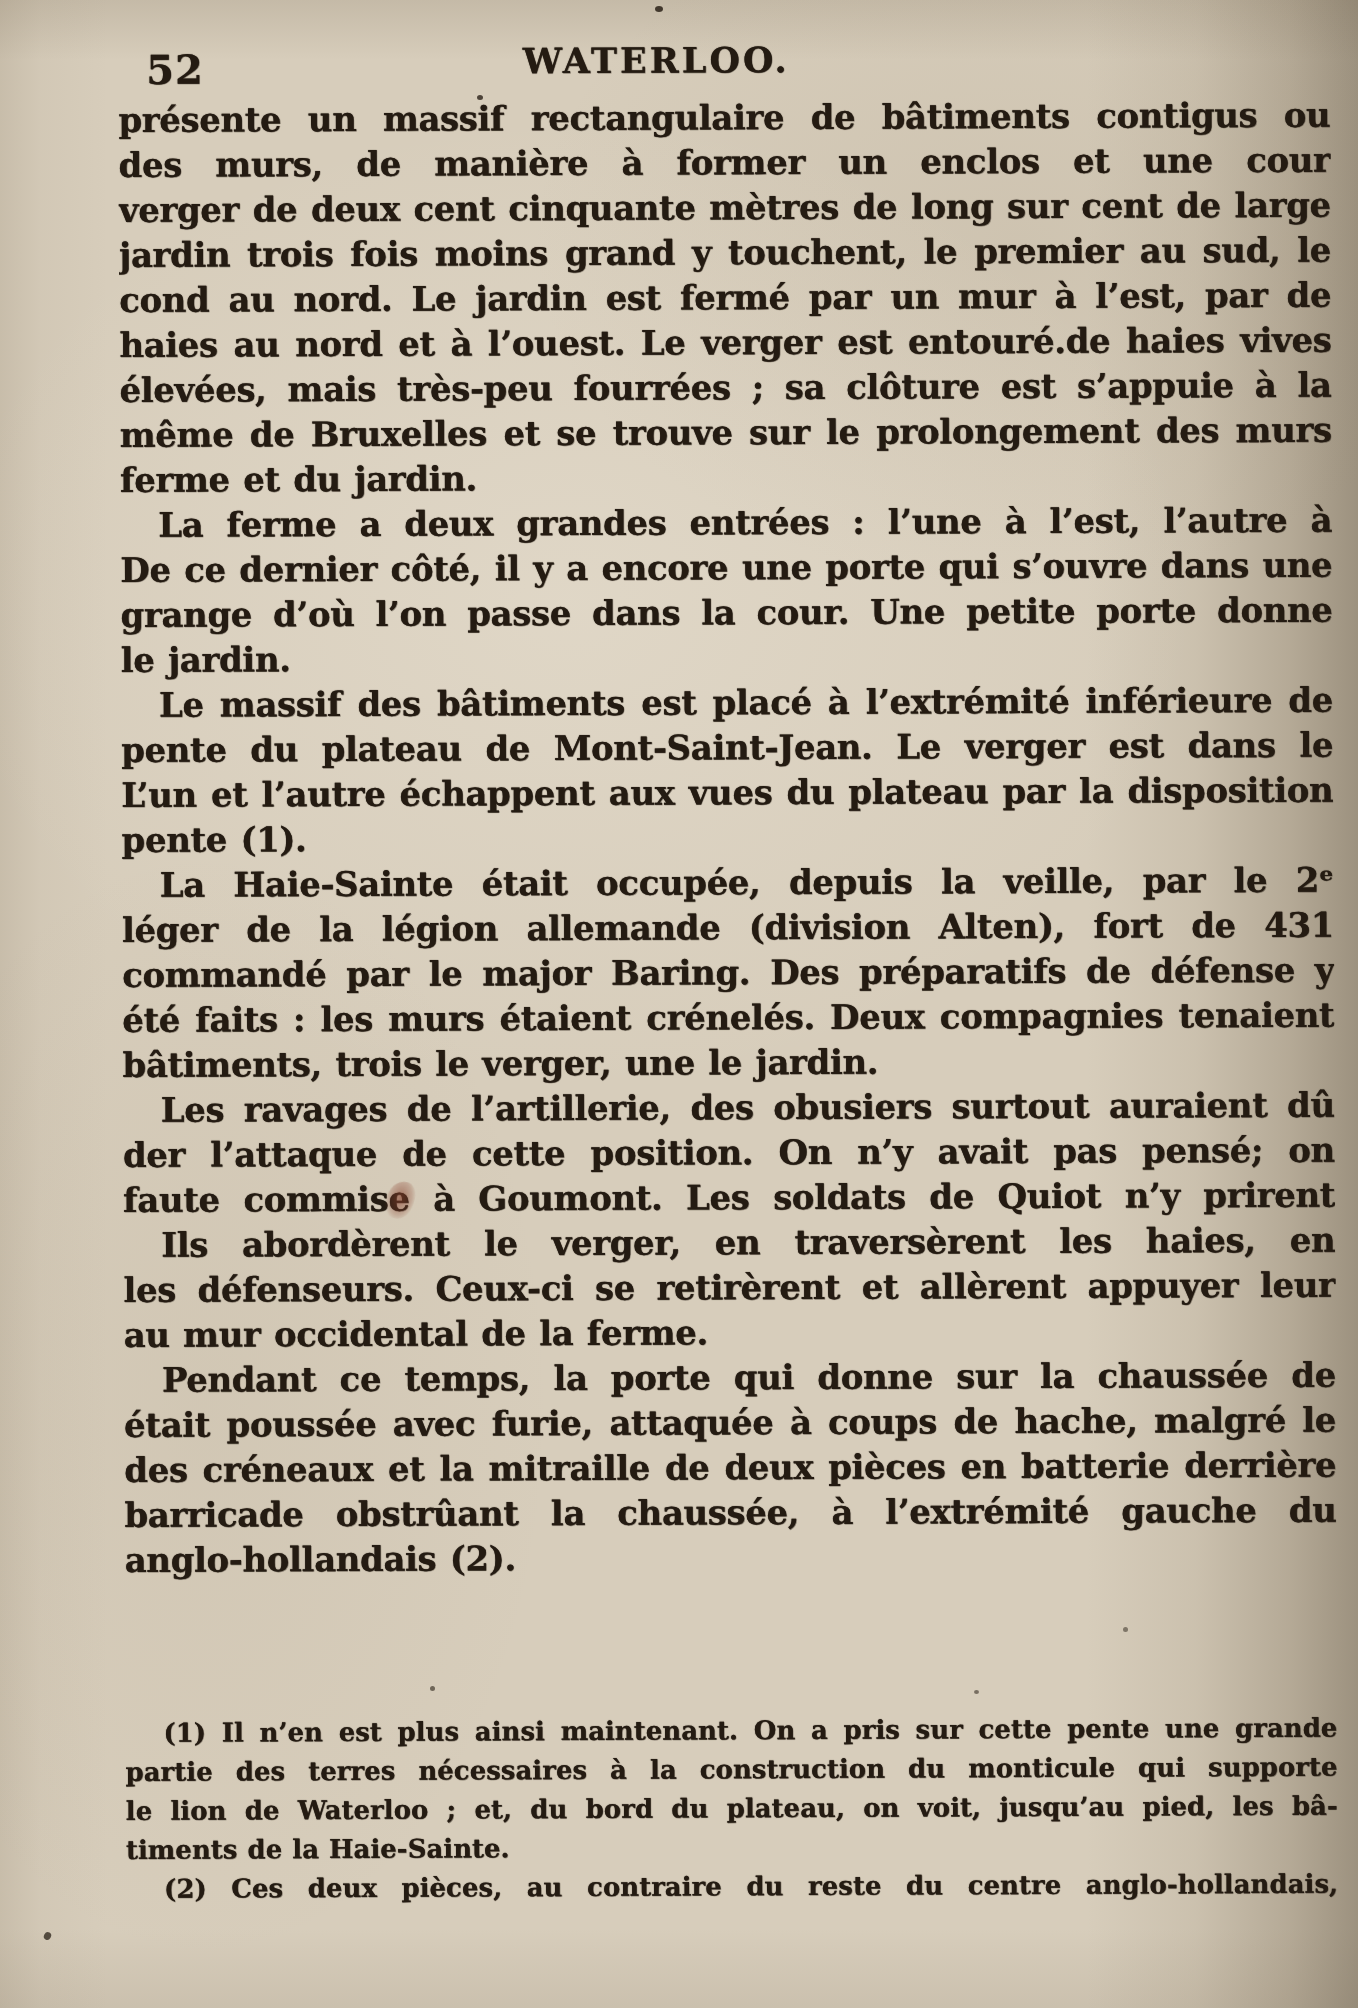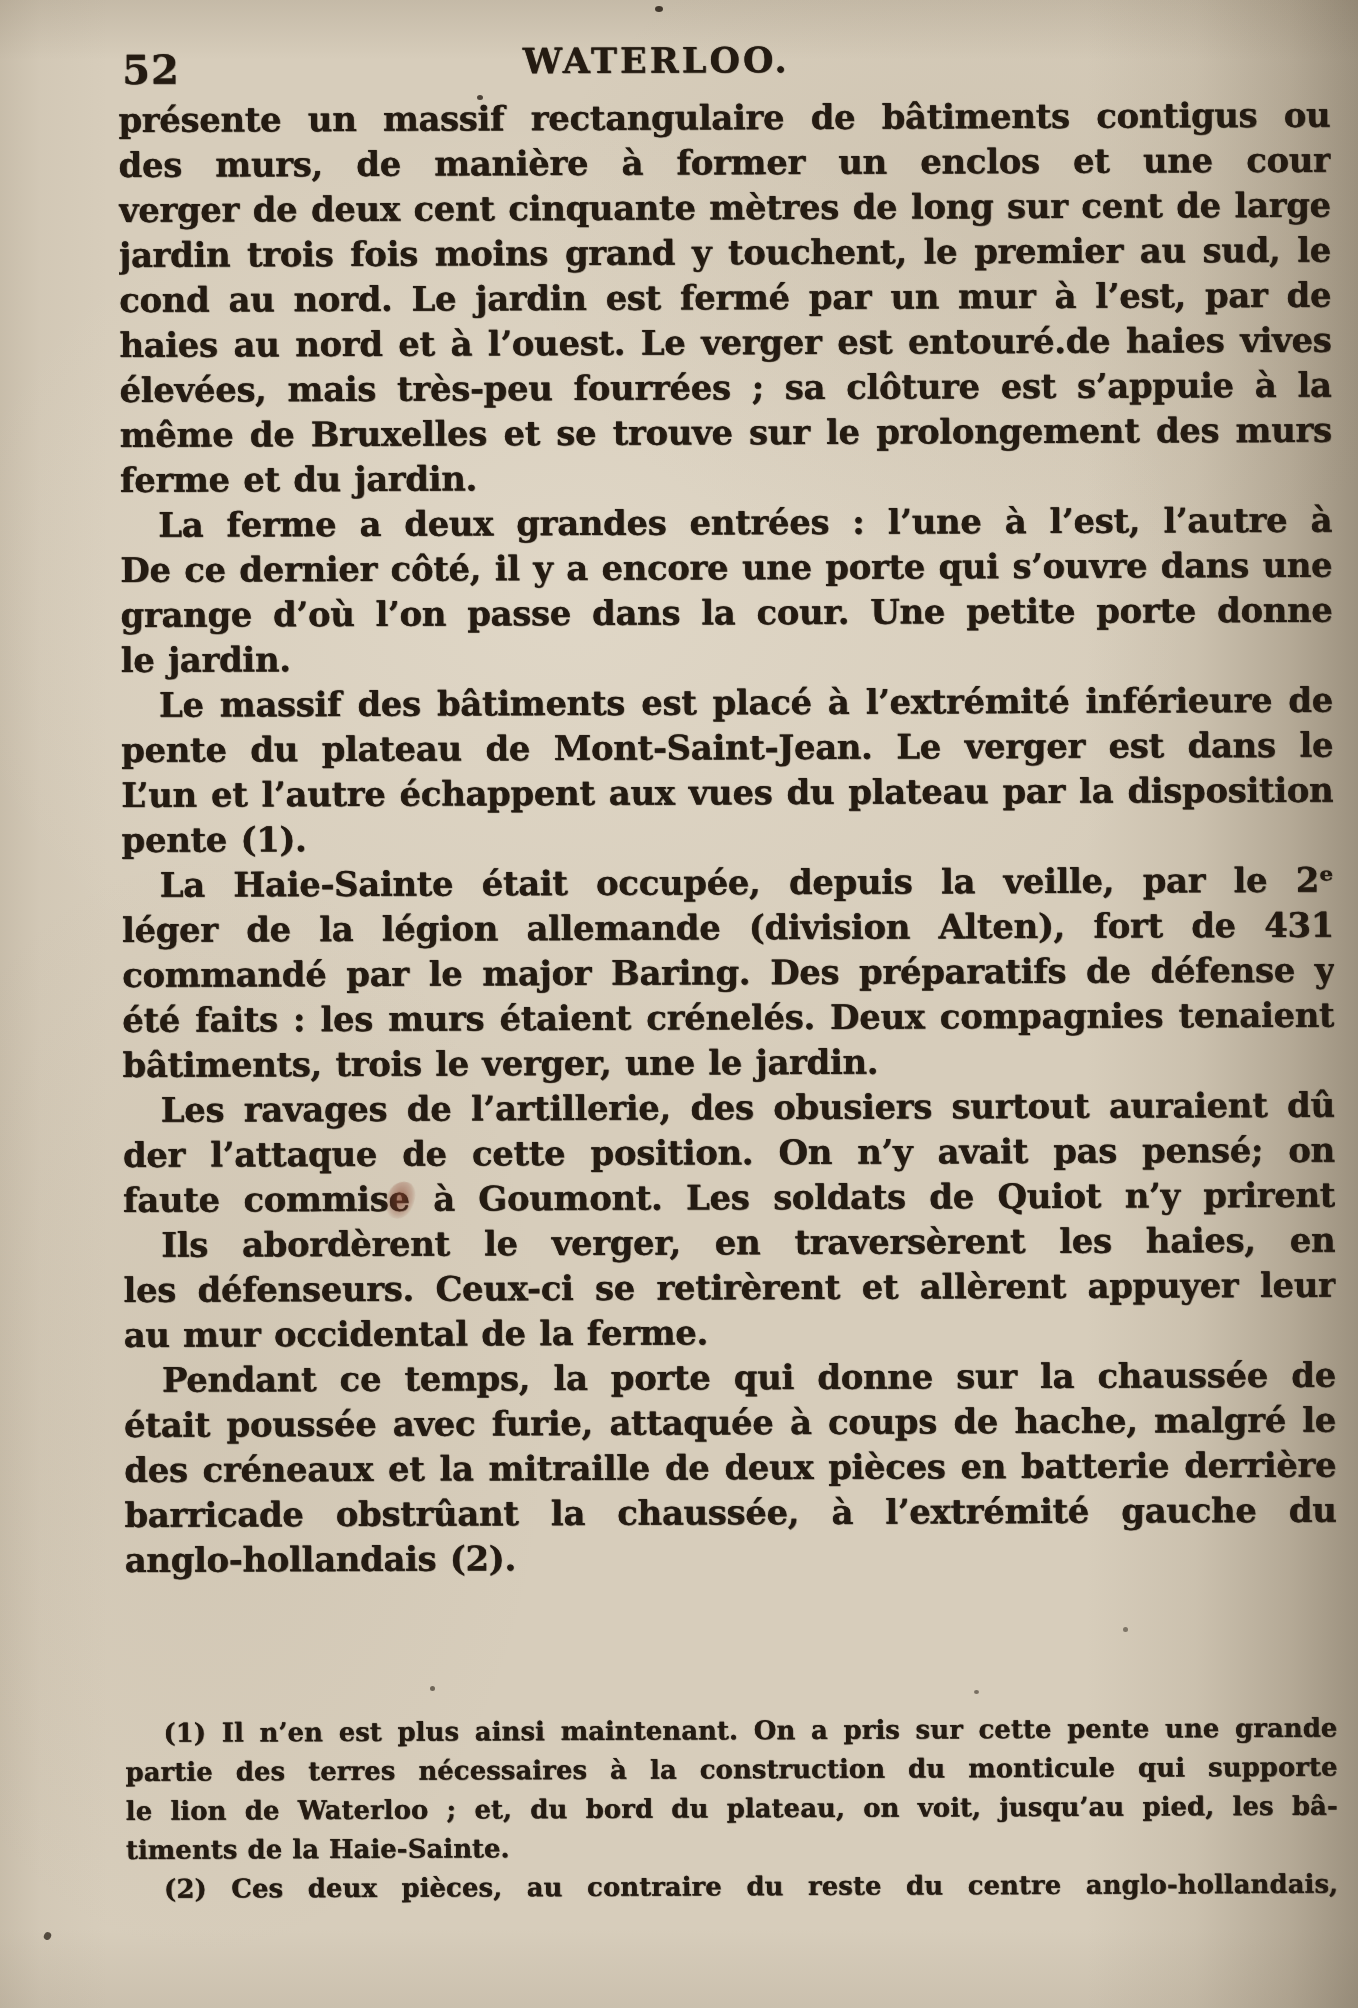--- a/index.html
+++ b/index.html
@@ -15,21 +15,21 @@
                       rgba(0,0,0,0) 80%, rgba(118,104,80,0.12) 88%, rgba(108,94,72,0.32) 95%, rgba(92,80,61,0.48) 100%),
       linear-gradient(180deg, rgba(115,100,78,0.18) 0%, rgba(0,0,0,0) 3%, rgba(0,0,0,0) 96%, rgba(115,100,78,0.12) 100%);
   }
   .content {
     position:absolute; left:118px; top:40px; width:1212px;
     transform:rotate(-0.25deg); transform-origin:left top;
     color:#241b12; font-weight:700;
     text-shadow:0 0 1px rgba(32,24,15,0.85), 0.6px 0.6px 0 rgba(32,24,15,0.35);
   }
   .header { position:relative; height:58px; }
-  .pagenum { position:absolute; left:4px; top:6px; font-size:40px; letter-spacing:1px; }
+  .pagenum { position:absolute; left:28px; top:6px; font-size:40px; letter-spacing:1px; }
   .title {
     position:absolute; left:calc(50% - 68px); top:2px; transform:translateX(-50%);
     font-size:35px; letter-spacing:3px; white-space:nowrap;
   }
   .body-text { margin-top:0; font-size:34px; letter-spacing:-0.4px; word-spacing:2px; }
   .body-text .line { height:45px; line-height:45px; }
   .footnotes { margin-top:131px; font-size:26px; letter-spacing:0; word-spacing:1px; }
   .footnotes .line { height:39px; line-height:39px; }
   .line { text-align:justify; overflow:hidden; white-space:normal; }
   .line.just::after { content:""; display:inline-block; width:100%; height:0; }

